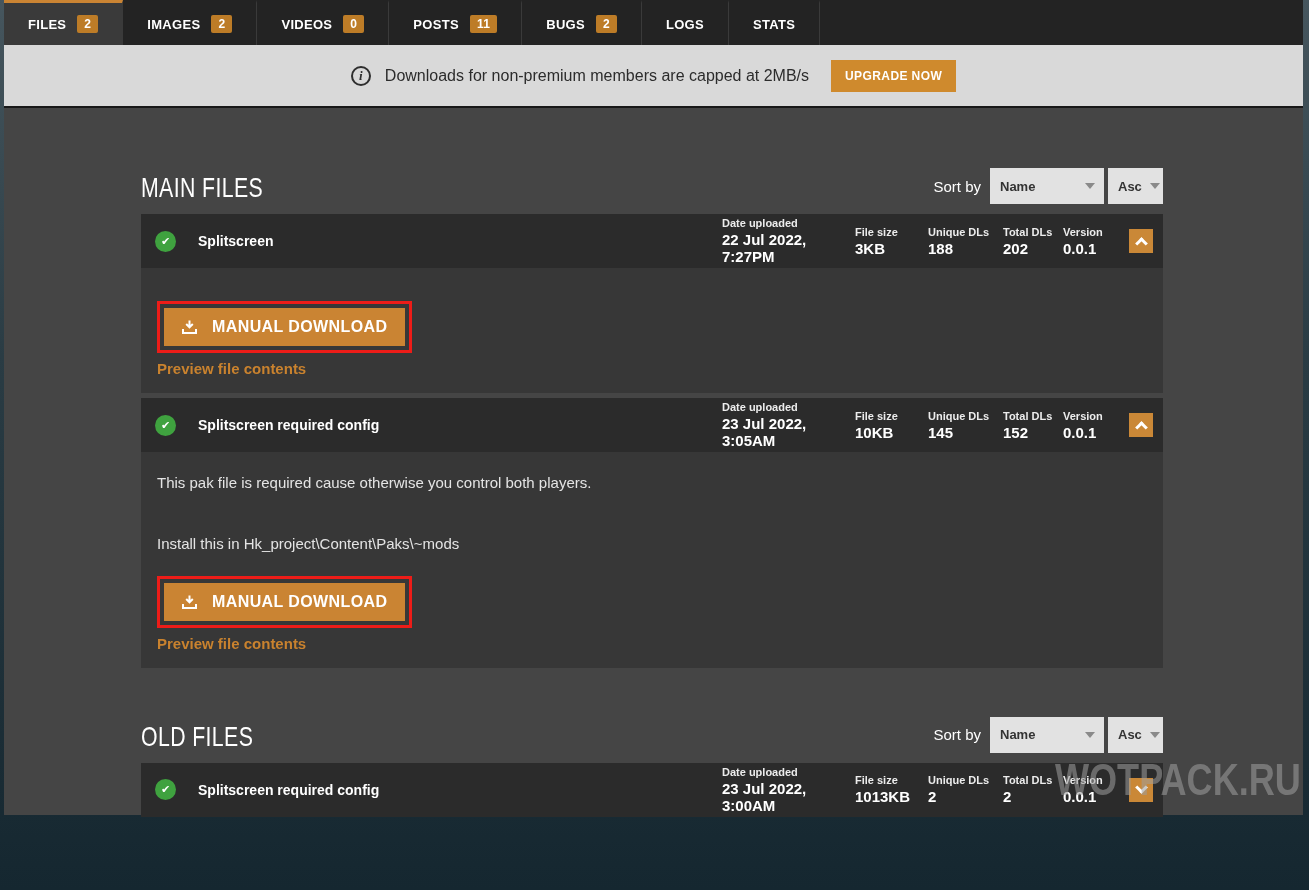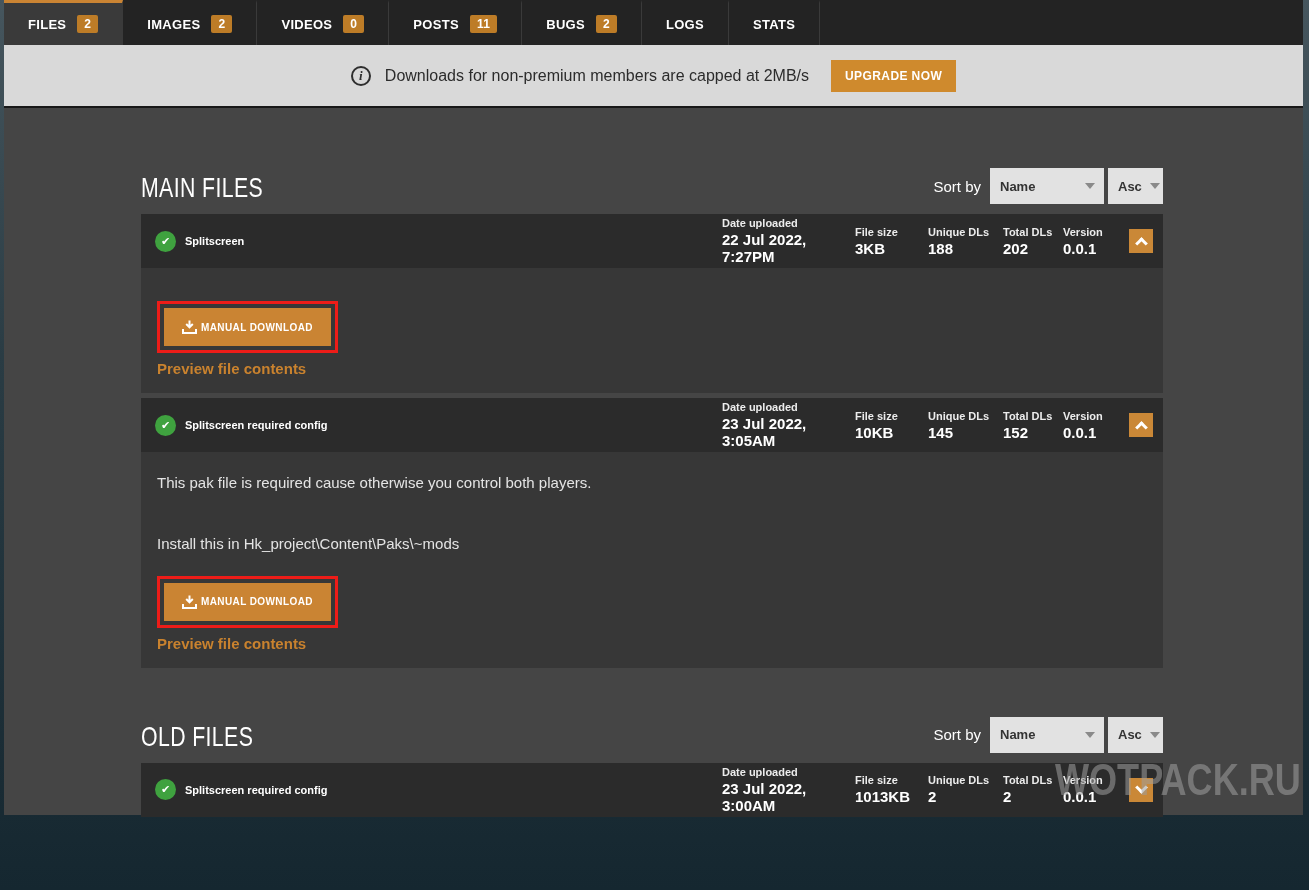--- a/index.html
+++ b/index.html
@@ -81,21 +81,21 @@
   .file-card { margin-bottom:5px; }
   .file-row {
     height:54px; background:#2b2b2b; display:flex; align-items:center;
     padding:0 10px 0 14px;
   }
   .check {
     width:21px; height:21px; background:#3fa23f; border-radius:50%;
     color:#fff; font-size:11px; display:flex; align-items:center; justify-content:center;
     flex:0 0 auto;
   }
-  .fname { margin-left:9px; color:#fff; font-size:11px; font-weight:bold; }
+  .fname { margin-left:22px; color:#fff; font-size:14px; font-weight:bold; }
   .stats { margin-left:auto; display:flex; align-items:center; }
   .stat { display:flex; flex-direction:column; }
   .stat .lbl { color:#ececec; font-size:11px; font-weight:bold; margin-bottom:2px; }
   .stat .val { color:#fff; font-size:15px; font-weight:bold; }
   .stat.w-date { width:133px; } .stat.w-size { width:73px; }
   .stat.w-uniq { width:75px; }  .stat.w-total { width:60px; }
   .stat.w-ver  { width:66px; }
   .toggle {
     width:24px; height:24px; background:#ca8837; border:none; cursor:pointer;
     display:flex; align-items:center; justify-content:center; flex:0 0 auto;
@@ -107,22 +107,22 @@
   .file-content { background:#373737; }
   .file-content.pad-a { padding:33px 16px 15px 16px; }
   .file-content.pad-b { padding:22px 16px 15px 16px; }
   .desc-p { color:#e4e4e4; font-size:15px; line-height:1.25; }
   .desc-p.gap-lg { margin-bottom:42px; }
   .desc-p.gap-md { margin-bottom:22px; }
 
   .dl-highlight { display:inline-block; border:3px solid #ed1c18; padding:4px; }
   .dl-btn {
     background:#ca8433; border:none; color:#fff; font-family:inherit; cursor:pointer;
-    font-size:10px; font-weight:bold; letter-spacing:.4px; padding:0 18px; height:38px;
-    display:flex; align-items:center; gap:4px;
+    font-size:16px; font-weight:bold; letter-spacing:.4px; padding:0 18px; height:38px;
+    display:flex; align-items:center; gap:15px;
   }
   .dl-ic { display:block; }
   .preview {
     display:inline-block; margin-top:7px; color:#c9822e; font-size:15px; font-weight:bold;
     text-decoration:none; cursor:pointer;
   }
 
   
   .watermark {
     position:absolute; right:6px; top:830px; z-index:5;

